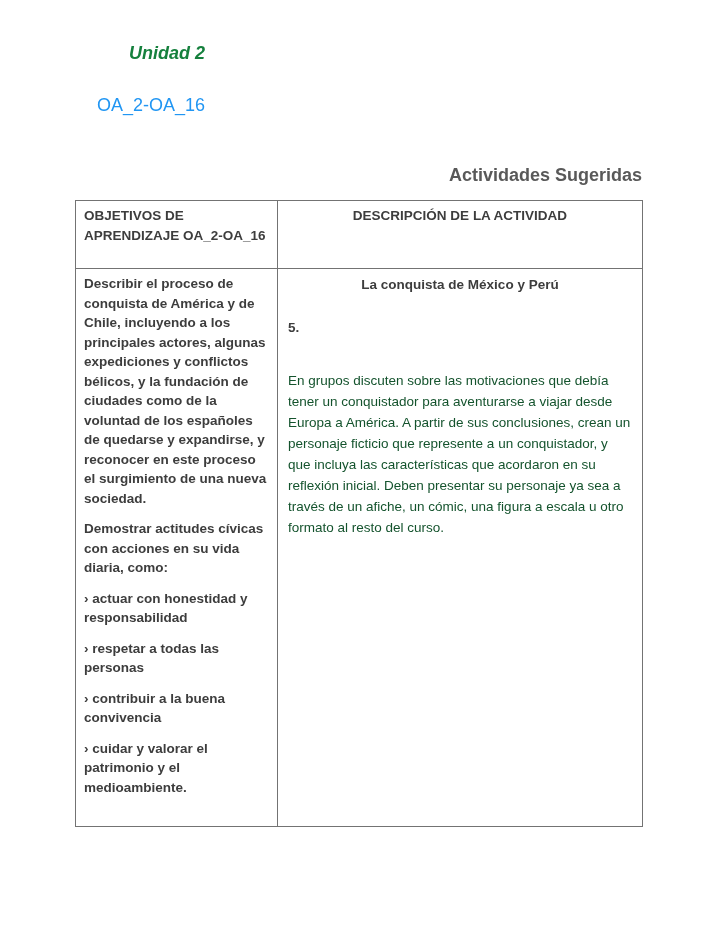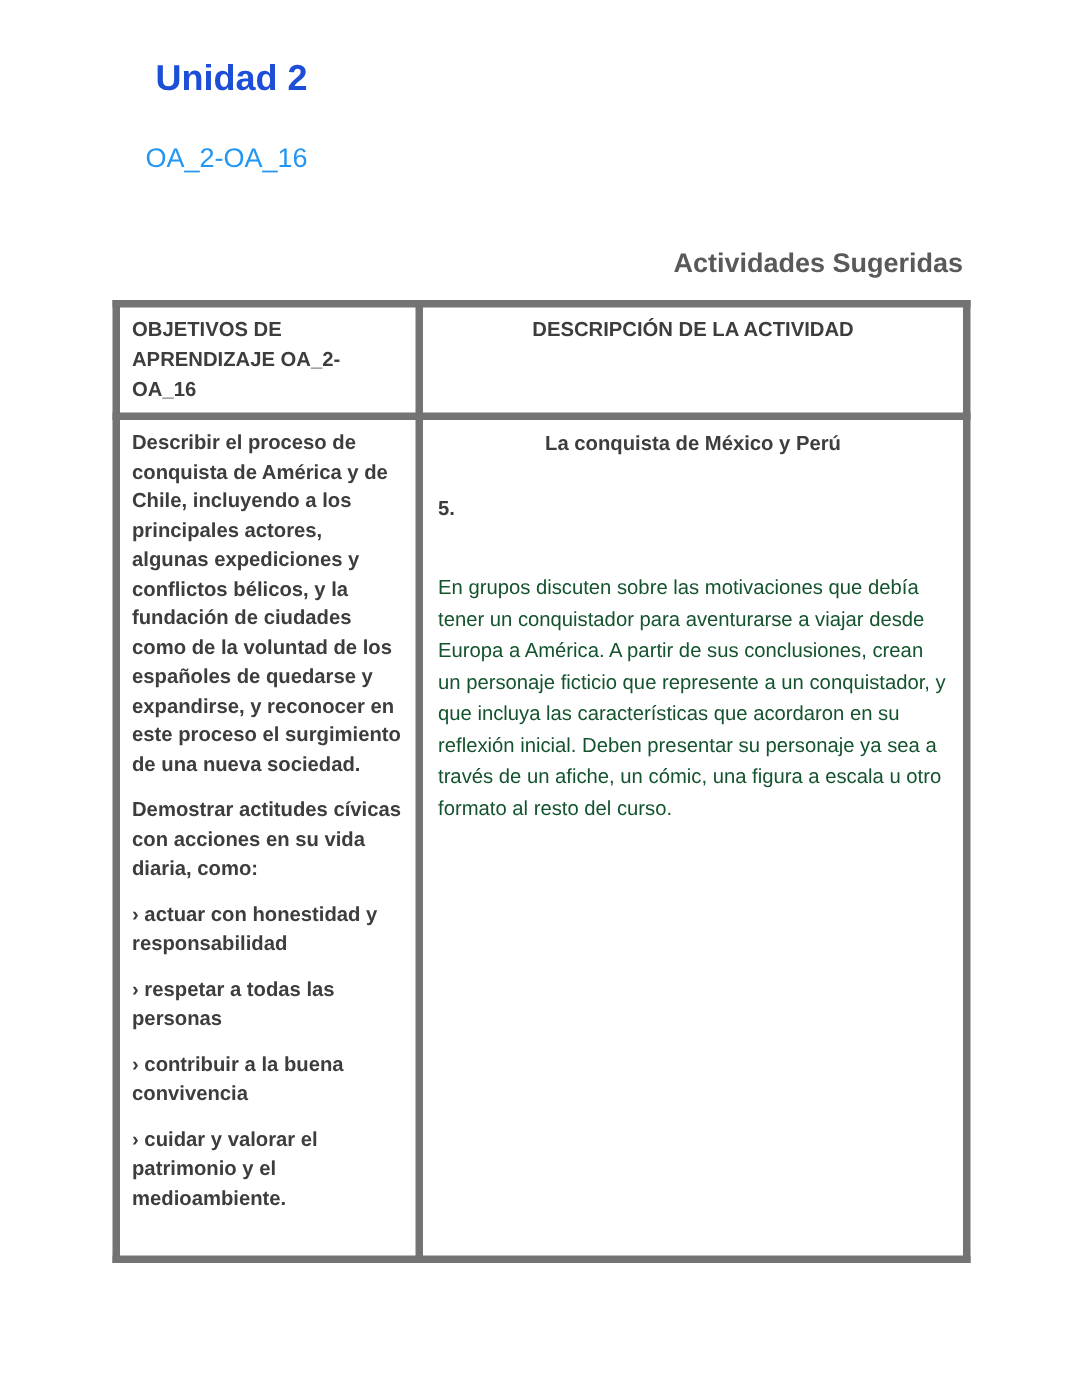--- a/index.html
+++ b/index.html
@@ -32,25 +32,26 @@
     font-size: 18px;
     font-weight: bold;
     line-height: 26px;
     margin-top: 1px;
   }
   .doc-header-right {
     text-align: right;
     padding-bottom: 0;
   }
   .unit-label {
-    color: #1d4ed8;
-    font-size: 24px;
+    color: #15803d;
+    font-size: 18px;
     font-weight: bold;
     line-height: 26px;
     margin-bottom: 1px;
+    font-style: italic;
   }
   .oa-code {
     color: #2196F3;
     font-size: 18px;
     font-weight: normal;
     line-height: 26px;
     margin-top: 26px;
   }
   
   .section-title {
@@ -63,21 +64,21 @@
   }
   
   table.activities-table {
     margin-left: 75px;
     width: 567px;
     border-collapse: collapse;
     table-layout: fixed;
   }
   table.activities-table th,
   table.activities-table td {
-    border: 5px solid #737373;
+    border: 1px solid #737373;
     vertical-align: top;
     font-size: 13.5px;
   }
   col.col-objectives { width: 202px; }
   col.col-description { width: 365px; }
   th.objectives-header {
     text-align: left;
     padding: 5px 8px;
     height: 68px;
     color: #3d3d3d;

